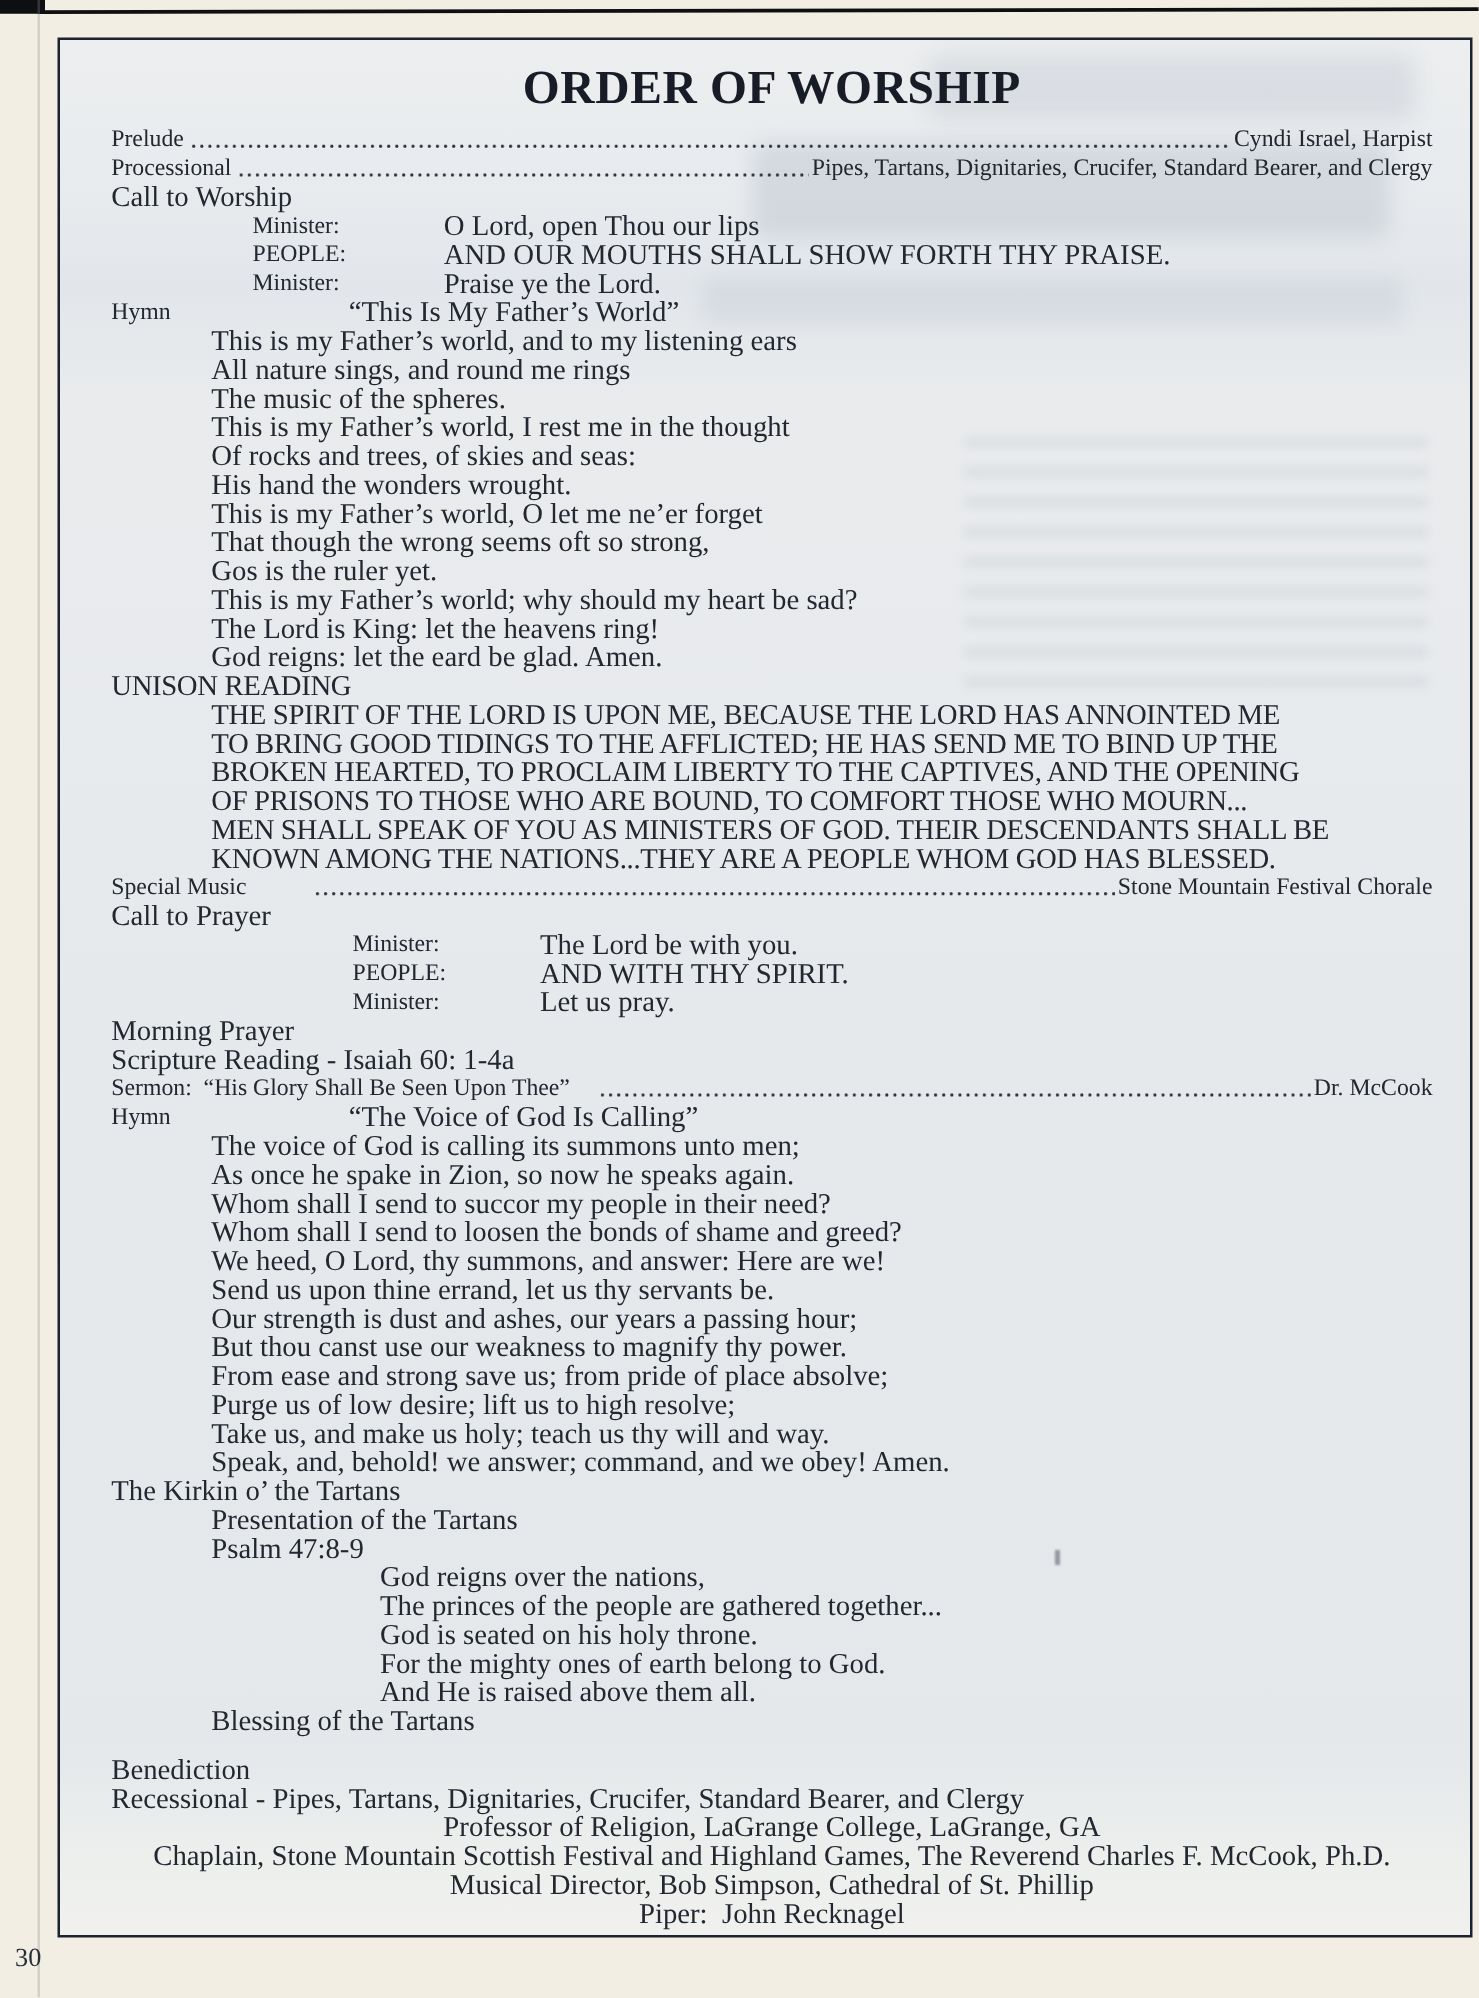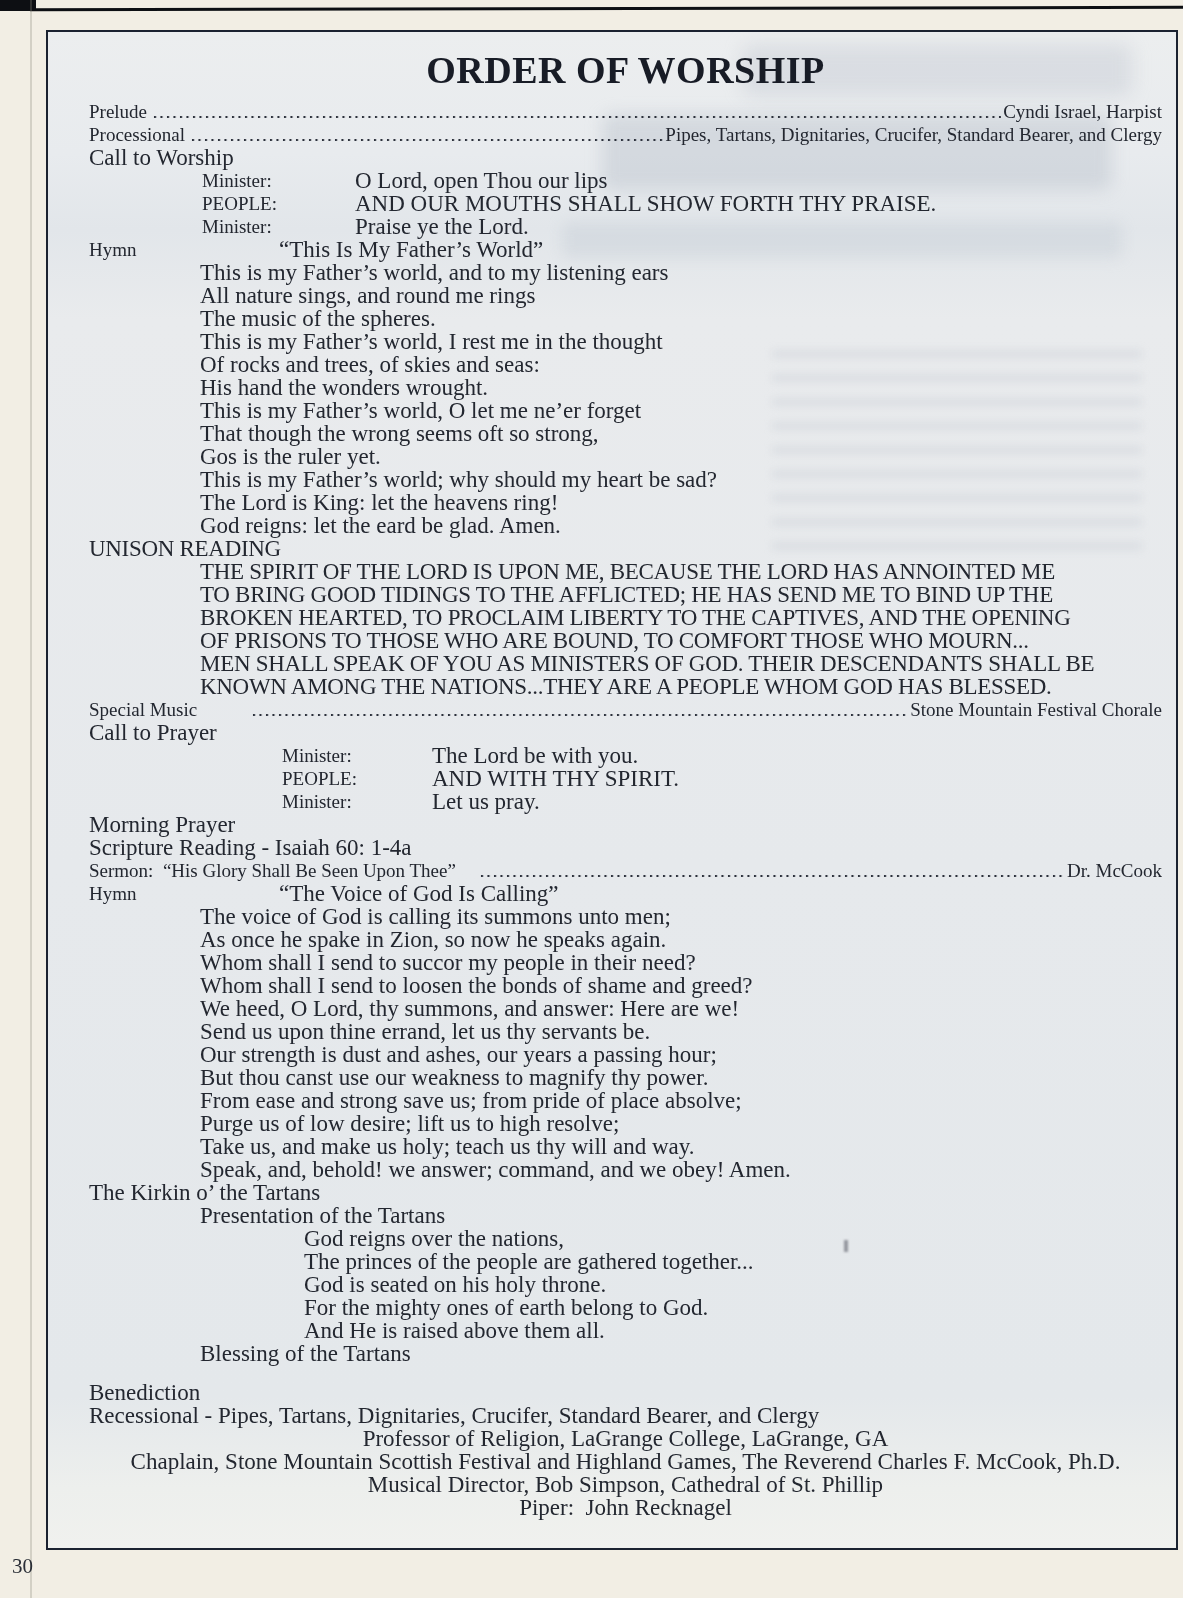--- a/index.html
+++ b/index.html
@@ -20,41 +20,41 @@
     background:linear-gradient(180deg,#eceeef 0%,#e8ebee 8%,#e2e6ea 13%,#e9ebed 19%,#e6e9ec 55%,#e4e8eb 90%,#edefed 96%,#f0f1ee 100%);
     overflow:hidden;
   }
   .ghost{position:absolute;pointer-events:none;}
   .ghost-a{left:694px;top:12px;width:390px;height:52px;background:rgba(178,186,198,0.30);filter:blur(9px);border-radius:10px;}
   .ghost-b{left:554px;top:82px;width:510px;height:76px;background:rgba(172,181,194,0.34);filter:blur(8px);border-radius:10px;}
   .ghost-c{left:514px;top:190px;width:560px;height:36px;background:rgba(186,194,205,0.30);filter:blur(7px);border-radius:8px;}
   .ghost-d{left:724px;top:318px;width:370px;height:200px;background:repeating-linear-gradient(180deg,rgba(172,180,192,0.22) 0 8px,rgba(0,0,0,0) 8px 24px);filter:blur(4px);}
   .ghost-e{left:796px;top:1208px;width:4px;height:12px;background:rgba(70,72,84,0.5);filter:blur(1px);}
   
-  .content{position:relative;padding:16px 14px 0 41px;}
+  .content{position:relative;padding:16px 30px 0 41px;}
   .title{
     text-align:center;font-size:38px;font-weight:bold;letter-spacing:0.5px;
     line-height:40px;margin:2px 0 10px 0;color:#181c26;
   }
   .row{display:flex;align-items:flex-start;font-size:19px;line-height:23px;}
   .line{font-size:23px;line-height:23px;white-space:pre;}
   .label{white-space:pre;}
   .right{white-space:pre;}
   .dots{
     flex:1 1 auto;align-self:flex-end;height:4px;margin:0 2px 4px 6px;
     background-image:radial-gradient(circle at 2px 2px,#2b303b 1.1px,rgba(0,0,0,0) 1.45px);
     background-size:6.5px 4px;background-repeat:repeat-x;
   }
   .dots-wide{margin-left:55px;}
   .dots-gap{margin-left:24px;}
   .ind-speaker1{margin-left:113px;}
   .speaker1{width:153px;flex:0 0 auto;white-space:pre;}
   .ind-speaker2{margin-left:193px;}
   .speaker2{width:150px;flex:0 0 auto;white-space:pre;}
-  .ind-verse{margin-left:111px;}
+  .ind-verse{margin-left:80px;}
   .ind-psalm{margin-left:215px;}
   .caps{letter-spacing:-0.3px;}
   .gap-sm{margin-top:16px;}
   .credit{text-align:center;}
   .page-number{position:absolute;left:12px;top:1554px;font-size:21px;line-height:24px;color:#2a2e36;}
 </style>
 </head>
 <body>
 
 <div class="scan-topline"></div>
@@ -162,20 +162,21 @@
     <div class="line ind-verse">Send us upon thine errand, let us thy servants be.</div>
     <div class="line ind-verse">Our strength is dust and ashes, our years a passing hour;</div>
     <div class="line ind-verse">But thou canst use our weakness to magnify thy power.</div>
     <div class="line ind-verse">From ease and strong save us; from pride of place absolve;</div>
     <div class="line ind-verse">Purge us of low desire; lift us to high resolve;</div>
     <div class="line ind-verse">Take us, and make us holy; teach us thy will and way.</div>
     <div class="line ind-verse">Speak, and, behold! we answer; command, and we obey! Amen.</div>
 
     <div class="line">The Kirkin o’ the Tartans</div>
     <div class="line ind-verse">Presentation of the Tartans</div>
+    <div class="line ind-verse">Psalm 47:8-9</div>
     <div class="line ind-psalm">God reigns over the nations,</div>
     <div class="line ind-psalm">The princes of the people are gathered together...</div>
     <div class="line ind-psalm">God is seated on his holy throne.</div>
     <div class="line ind-psalm">For the mighty ones of earth belong to God.</div>
     <div class="line ind-psalm">And He is raised above them all.</div>
     <div class="line ind-verse">Blessing of the Tartans</div>
 
     <div class="line gap-sm">Benediction</div>
     <div class="line">Recessional - Pipes, Tartans, Dignitaries, Crucifer, Standard Bearer, and Clergy</div>
     <div class="line credit">Professor of Religion, LaGrange College, LaGrange, GA</div>

